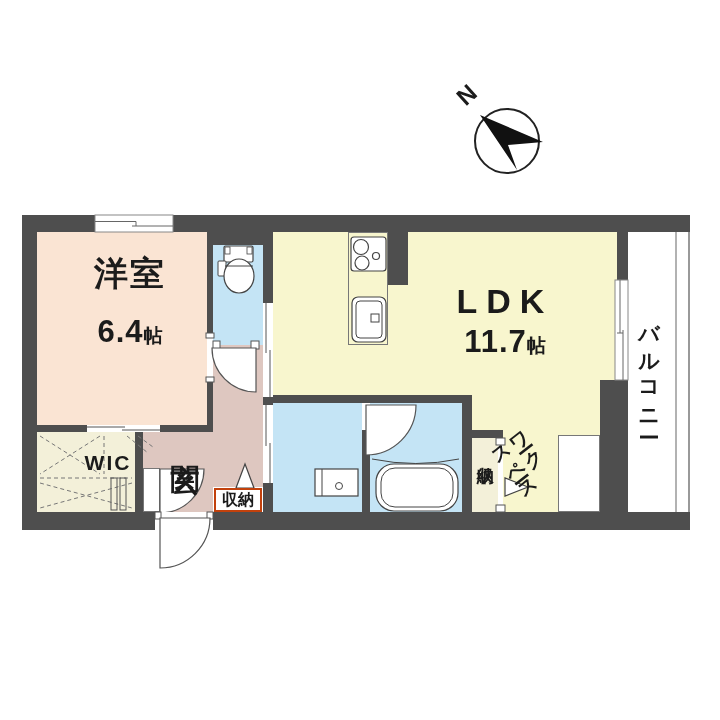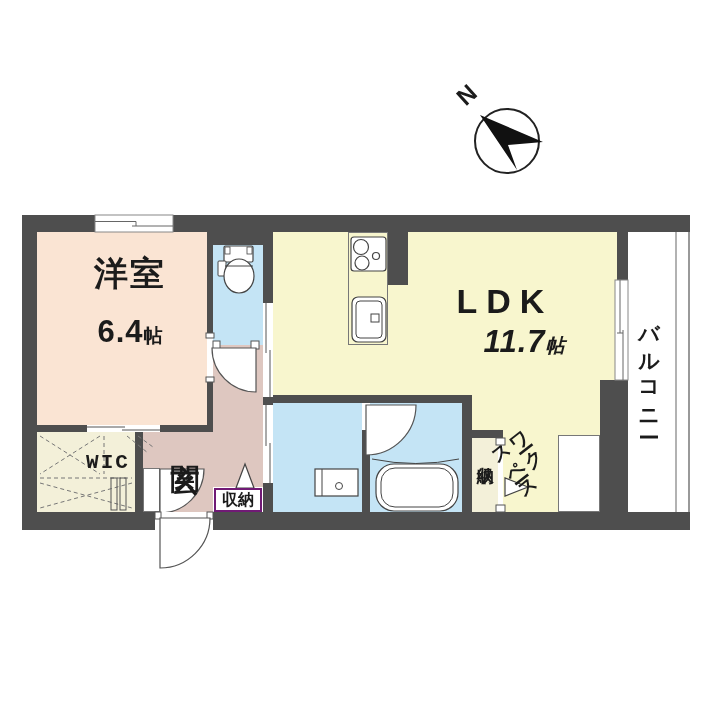--- a/index.html
+++ b/index.html
@@ -16,29 +16,29 @@
   .cream{background:var(--c-closet,#f3f0d9);}
   .white{background:#fff;}
   .label{position:absolute;font-weight:bold;color:#1b1b1b;line-height:1.05;}
   .center{text-align:center;}
   .vert{writing-mode:vertical-rl;text-orientation:upright;}
   .room-title{font-size:34px;letter-spacing:2px;}
   .size-line{font-size:31px;letter-spacing:1px;}
   .unit{font-size:19px;}
   .ldk-title{font-size:34px;letter-spacing:9px;}
   .balcony-label{font-size:21px;letter-spacing:5px;}
-  .wic-label{font-size:21px;letter-spacing:2px;font-family:Liberation Mono, monospace;}
+  .wic-label{font-size:21px;letter-spacing:2px;}
   .genkan-label{font-size:29px;letter-spacing:2px;}
   .storage-label{font-size:16px;}
   .storage2-label{font-size:17px;}
   .workspace-label{font-size:19px;white-space:pre;writing-mode:vertical-rl;
     text-orientation:upright;transform:rotate(-38deg);line-height:1.15;}
   .north-label{font-size:24px;transform:rotate(-42deg);}
   .bordered{border:1px solid #777;box-sizing:border-box;}
-  .bordered2{border:2px solid #701a75;box-sizing:border-box;background:#fff;
+  .bordered2{border:2px solid #c2410c;box-sizing:border-box;background:#fff;
     display:flex;align-items:center;justify-content:center;}
   svg{position:absolute;left:0;top:0;}
 </style>
 </head>
 <body>
 
 <div class="room peach" style="left:37px;top:230px;width:170px;height:195px;"></div>
 <div class="room blue" style="left:213px;top:245px;width:50px;height:100px;"></div>
 <div class="room pink" style="left:213px;top:345px;width:50px;height:142px;"></div>
 <div class="room pink" style="left:143px;top:432px;width:70px;height:80px;"></div>
@@ -196,21 +196,21 @@
     <polygon points="480,115 543,142 508,145 517,170" fill="#111"></polygon>
   </g>
 </svg>
 
 <div class="label center room-title" style="left:55px;top:256px;width:150px;">洋室</div>
 <div class="label center" style="left:55px;top:316px;width:150px;">
   <span class="size-line">6.4</span><span class="unit">帖</span>
 </div>
 
 <div class="label center ldk-title" style="left:415px;top:284px;width:180px;">LDK</div>
-<div class="label center" style="left:434px;top:326px;width:180px;font-style:italic;">
+<div class="label center" style="left:415px;top:326px;width:180px;">
   <span class="size-line">11.7</span><span class="unit">帖</span>
 </div>
 
 <div class="label vert balcony-label" style="left:638px;top:310px;">バルコニー</div>
 <div class="label center wic-label" style="left:78px;top:452px;width:60px;">WIC</div>
 <div class="label vert genkan-label" style="left:170px;top:440px;">玄関</div>
 
 <div class="bordered2 abs" style="left:214px;top:488px;width:48px;height:24px;">
   <span class="storage-label" style="font-weight:bold;">収納</span>
 </div>

